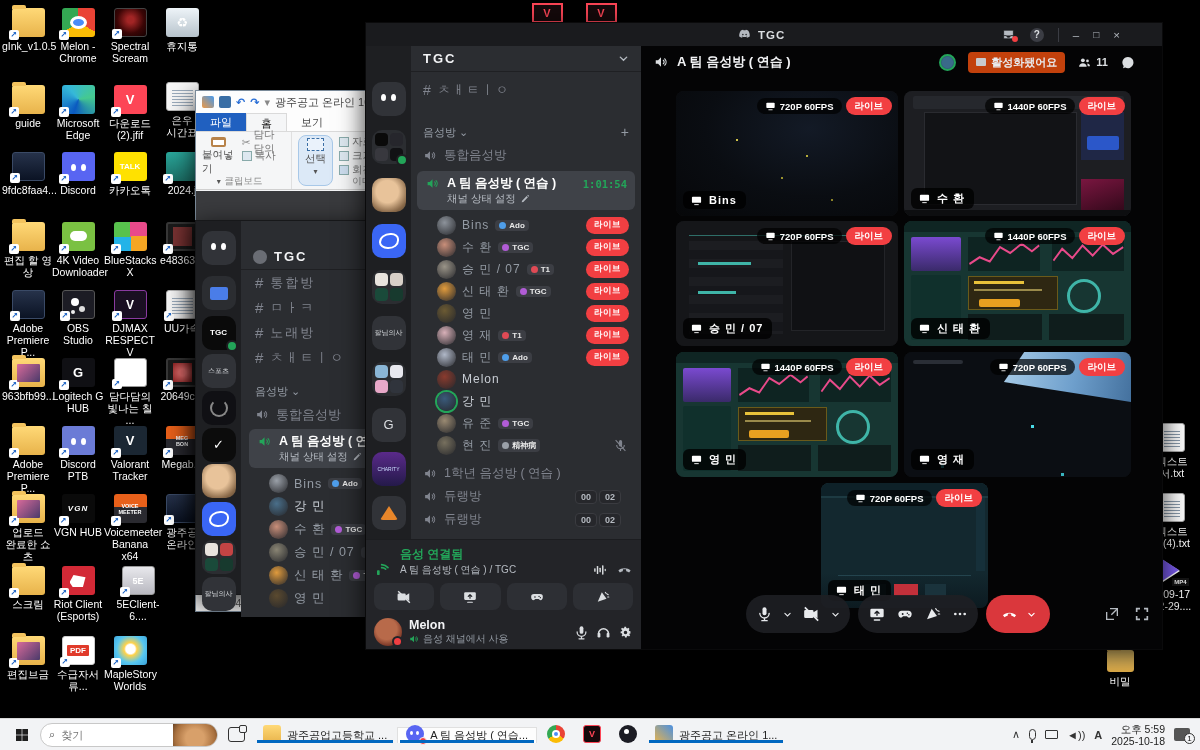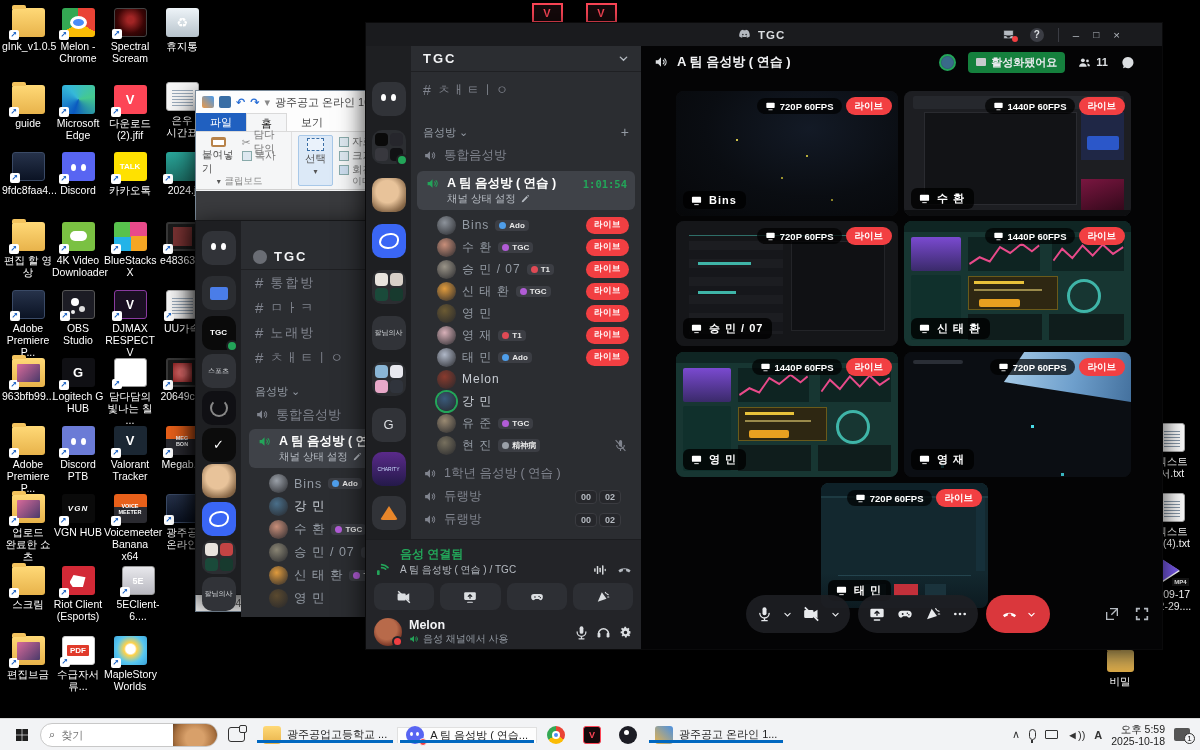--- a/index.html
+++ b/index.html
@@ -114,32 +114,32 @@
 #dmain{left:365px;top:22px;width:798px;height:628px;background:#2b2d31;z-index:4;border:1px solid #0a0a0b}
 #dmain .tbar{height:23px;background:#1a1b1e;display:flex;align-items:center;position:relative;font-size:11.5px}
 #dmain .tbar .tt{position:absolute;left:372px;display:flex;gap:7px;align-items:center;color:#dbdee1;font-weight:bold;letter-spacing:1px}
 #dmain .wbtns{position:absolute;right:42px;display:flex;gap:14px;align-items:center;color:#b5bac1}
 .chpanel{position:absolute;left:45px;top:23px;width:230px;background:#2b2d31}
 #vpanel{position:absolute;left:0;bottom:0;width:275px;height:110px;background:#232428;border-top:1px solid #1c1d20;padding:6px 8px}
 #vpanel .vbtn{flex:1;height:27px;background:#2d2f34;border-radius:8px;display:flex;align-items:center;justify-content:center;color:#dbdee1}
 
 #stage{position:absolute;left:275px;top:23px;right:0;bottom:0;background:#040405}
 #stage .shead{height:32px;display:flex;align-items:center;padding:0 12px;gap:8px;color:#f2f3f5;font-weight:bold;font-size:13px}
-.pill{background:#15803d;color:#e8eaed;font-size:11px;font-weight:bold;border-radius:4px;padding:3px 8px;display:flex;gap:5px;align-items:center}
+.pill{background:#c2410c;color:#e8eaed;font-size:11px;font-weight:bold;border-radius:4px;padding:3px 8px;display:flex;gap:5px;align-items:center}
 .tile{position:absolute;border-radius:8px;overflow:hidden;background:#111214}
 .tile .nm{position:absolute;left:7px;bottom:7px;background:#000000c8;border-radius:6px;padding:3px 9px 3px 7px;color:#fff;font-size:11px;font-weight:600;display:flex;gap:6px;align-items:center;letter-spacing:1px}
 .tile .bd{position:absolute;top:6px;right:6px;display:flex;gap:4px;align-items:center}
 .resb{background:#000000b3;color:#fff;font-size:9.5px;font-weight:700;padding:2.5px 8px;border-radius:9px;display:flex;gap:4px;align-items:center}
 .liveb{background:#f23f42;color:#fff;font-size:9.5px;font-weight:800;padding:2.5px 9px;border-radius:9px}
 #controls{position:absolute;left:0;right:0;bottom:0;height:70px;display:flex;align-items:center;gap:8px;padding-left:105px}
 .cgroup{background:#1e1f24e6;border-radius:22px;height:38px;display:flex;align-items:center;padding:0 10px;gap:10px;color:#e8eaed}
 .redpill{background:#da373c;border-radius:22px;height:38px;display:flex;align-items:center;padding:0 14px;gap:8px;color:#fff}
 
 #taskbar{position:absolute;left:0;right:0;bottom:0;height:32px;background:#f2f3f5;border-top:1px solid #d8d8d8;z-index:6;display:flex;align-items:center;font-size:11px;color:#222}
-.tbapp{height:16px;display:flex;align-items:center;gap:6px;padding:0 8px;position:relative;margin-right:2px}
+.tbapp{height:16px;display:flex;align-items:flex-end;gap:6px;padding:0 8px;position:relative;margin-right:2px}
 .tbapp.open::after{content:"";position:absolute;left:2px;right:2px;bottom:0;height:3px;background:#0067c0}
 .tbapp.active{background:#fdfdfd;border:1px solid #e0e0e0;border-bottom:none}
 .tico{width:18px;height:18px;border-radius:3px;position:relative;display:flex;align-items:center;justify-content:center;font-size:9px;font-weight:bold;color:#fff}
 #tray{margin-left:auto;display:flex;align-items:center;gap:9px;padding-right:10px;color:#333}
 #clock{text-align:right;font-size:10.5px;line-height:12px;color:#222}
 .trayglyph{font-size:11px;color:#333}
 #secret{position:absolute;z-index:1}
 </style>
 </head>
 <body>
@@ -171,21 +171,21 @@
             <span>담다담의</span>
           </div>
         <div class="mini">
             <span class="mic"></span>
             <span>복사</span>
           </div>
       </div>
       <div class="glab">클립보드</div>
     </div>
     <div class="rgroup" style="width:150px">
-      <div class="bigbtn" style="background:#dce9f7;border:1px solid #a8c8e8;border-radius:2px;padding:2px 6px">
+      <div class="bigbtn" style="background:#dce9f7;border:1px solid #a8c8e8;border-radius:8px;padding:2px 6px">
         <div class="selic"></div>
         <span>선택</span>
           <span style="font-size:8px">▾</span>
       </div>
       <div>
         <div class="mini">
             <span class="mic"></span>
             <span>자르기</span>
           </div>
         <div class="mini">

